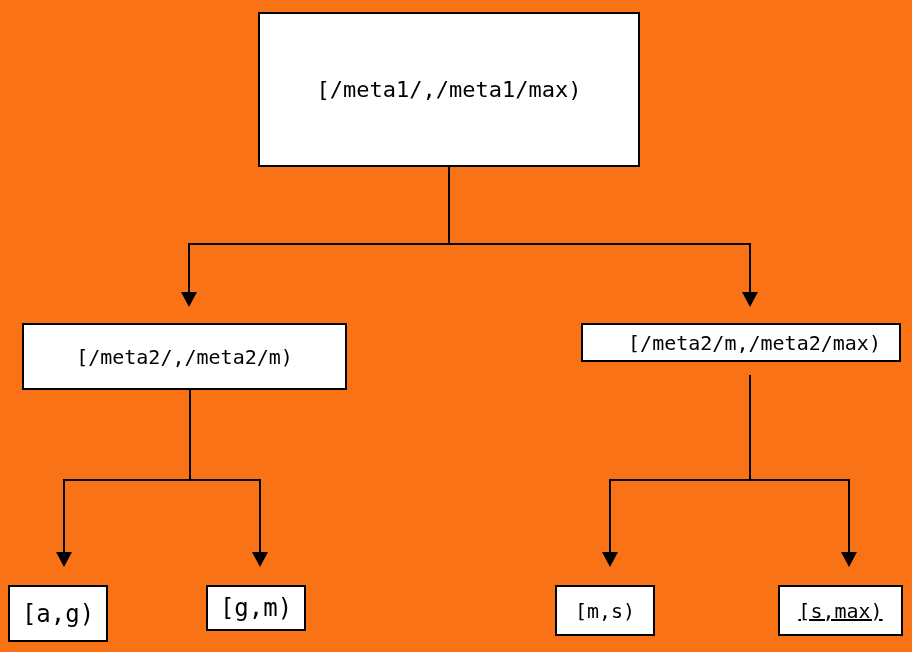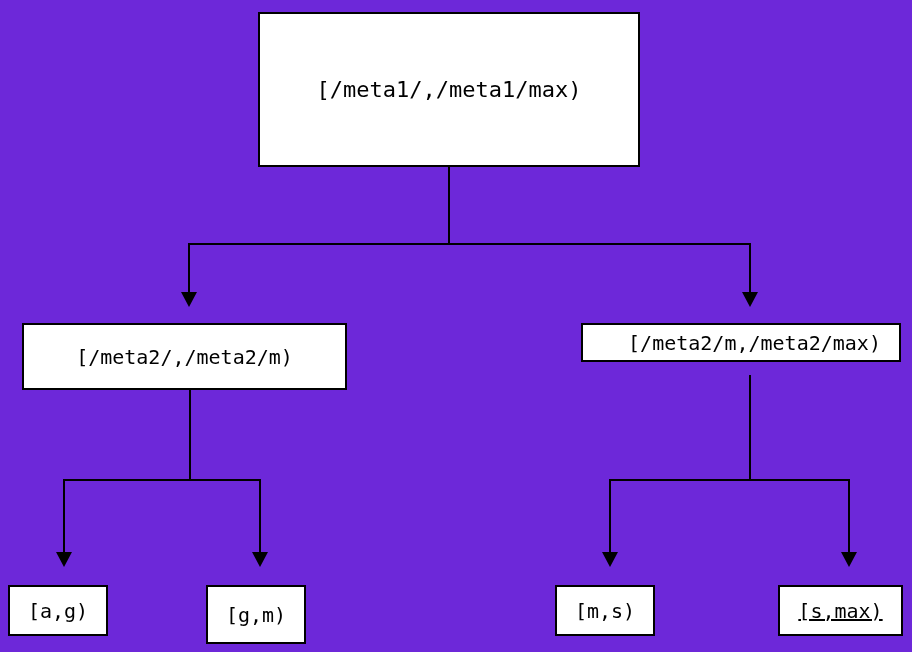--- a/index.html
+++ b/index.html
@@ -8,21 +8,21 @@
     padding: 0;
     background: #ffffff;
   }
   body {
     font-family: "DejaVu Sans Mono", "Liberation Mono", monospace;
   }
   #diagram-canvas {
     position: relative;
     width: 912px;
     height: 652px;
-    background: #6d28d9;
+    background: #f97316;
     overflow: hidden;
   }
   #edge-layer {
     position: absolute;
     left: 0;
     top: 0;
     width: 912px;
     height: 652px;
     pointer-events: none;
   }
@@ -64,29 +64,29 @@
     width: 320px;
     height: 39px;
     font-size: 20px;
     padding-left: 27px;
   }
   
   #node-leaf-ag {
     left: 8px;
     top: 585px;
     width: 100px;
-    height: 51px;
-    font-size: 20px;
+    height: 57px;
+    font-size: 24px;
   }
   #node-leaf-gm {
     left: 206px;
     top: 585px;
     width: 100px;
-    height: 59px;
-    font-size: 20px;
+    height: 46px;
+    font-size: 24px;
   }
   #node-leaf-ms {
     left: 555px;
     top: 585px;
     width: 100px;
     height: 51px;
     font-size: 20px;
   }
   #node-leaf-smax {
     left: 778px;

